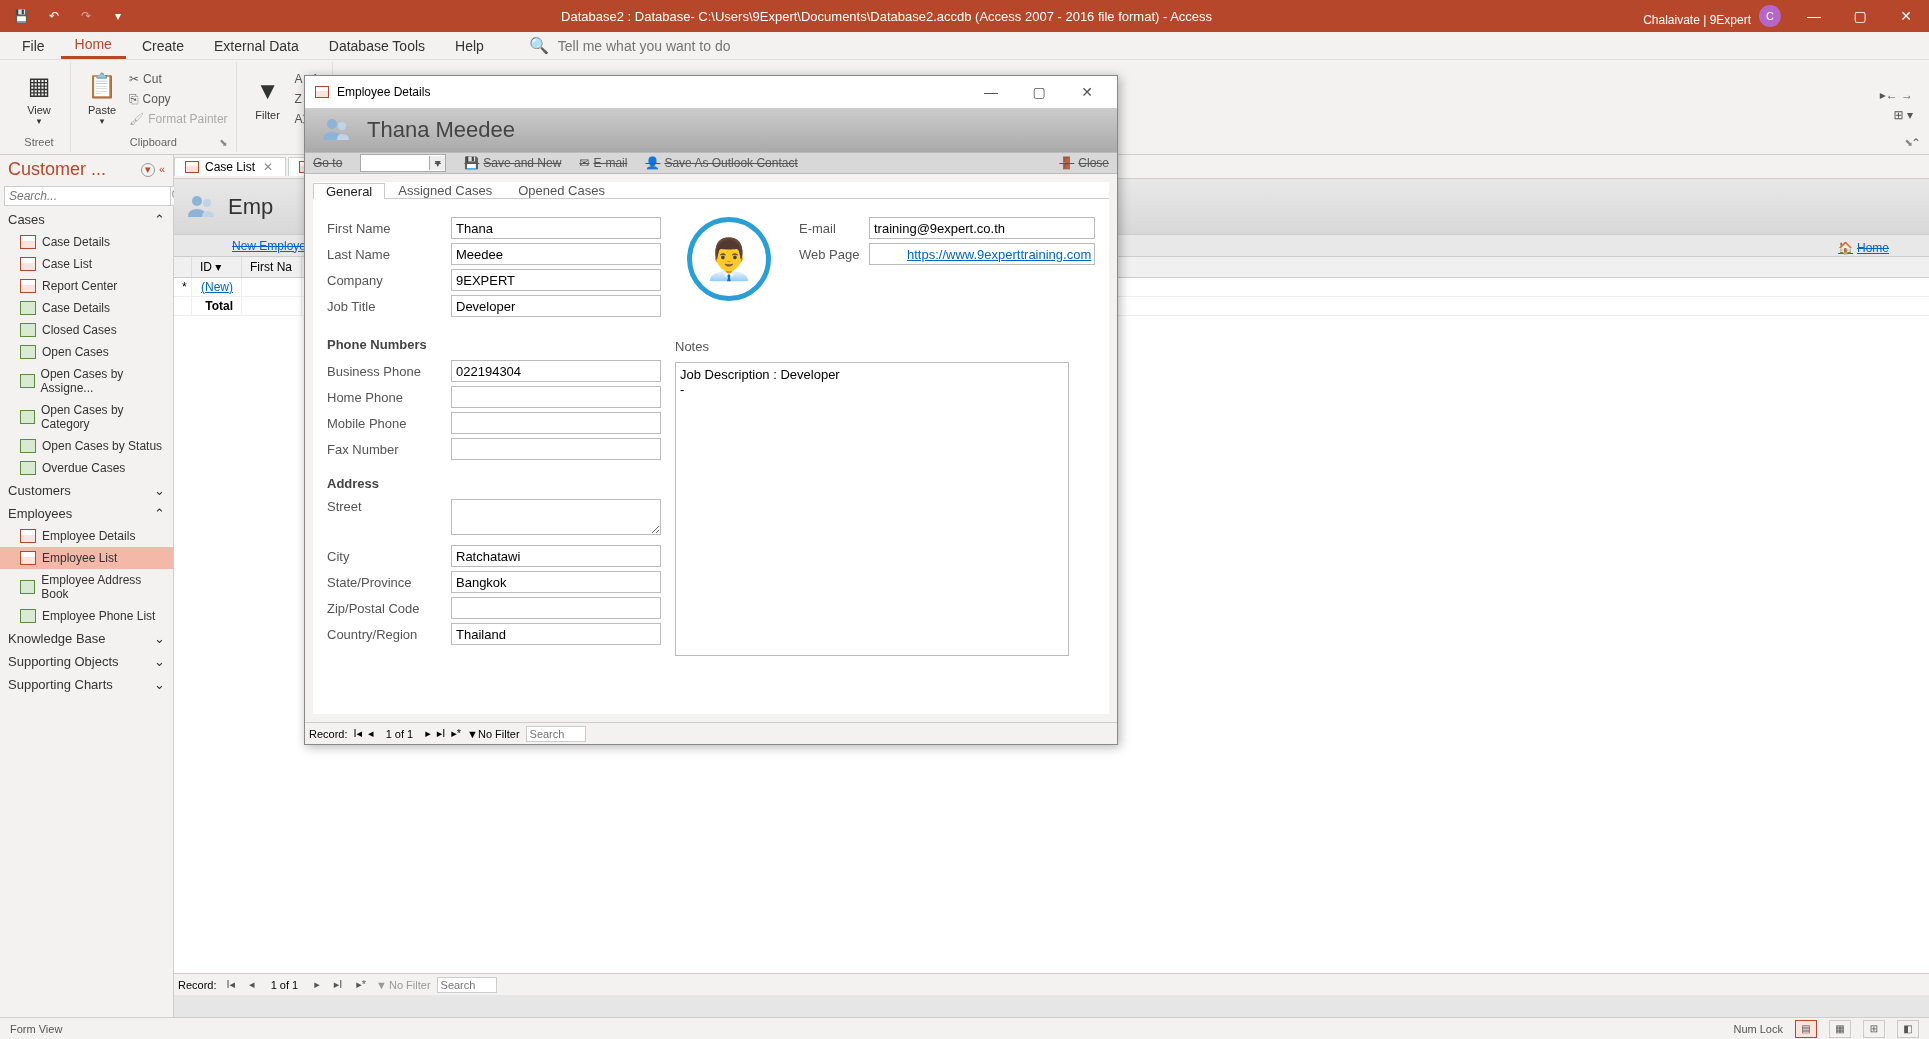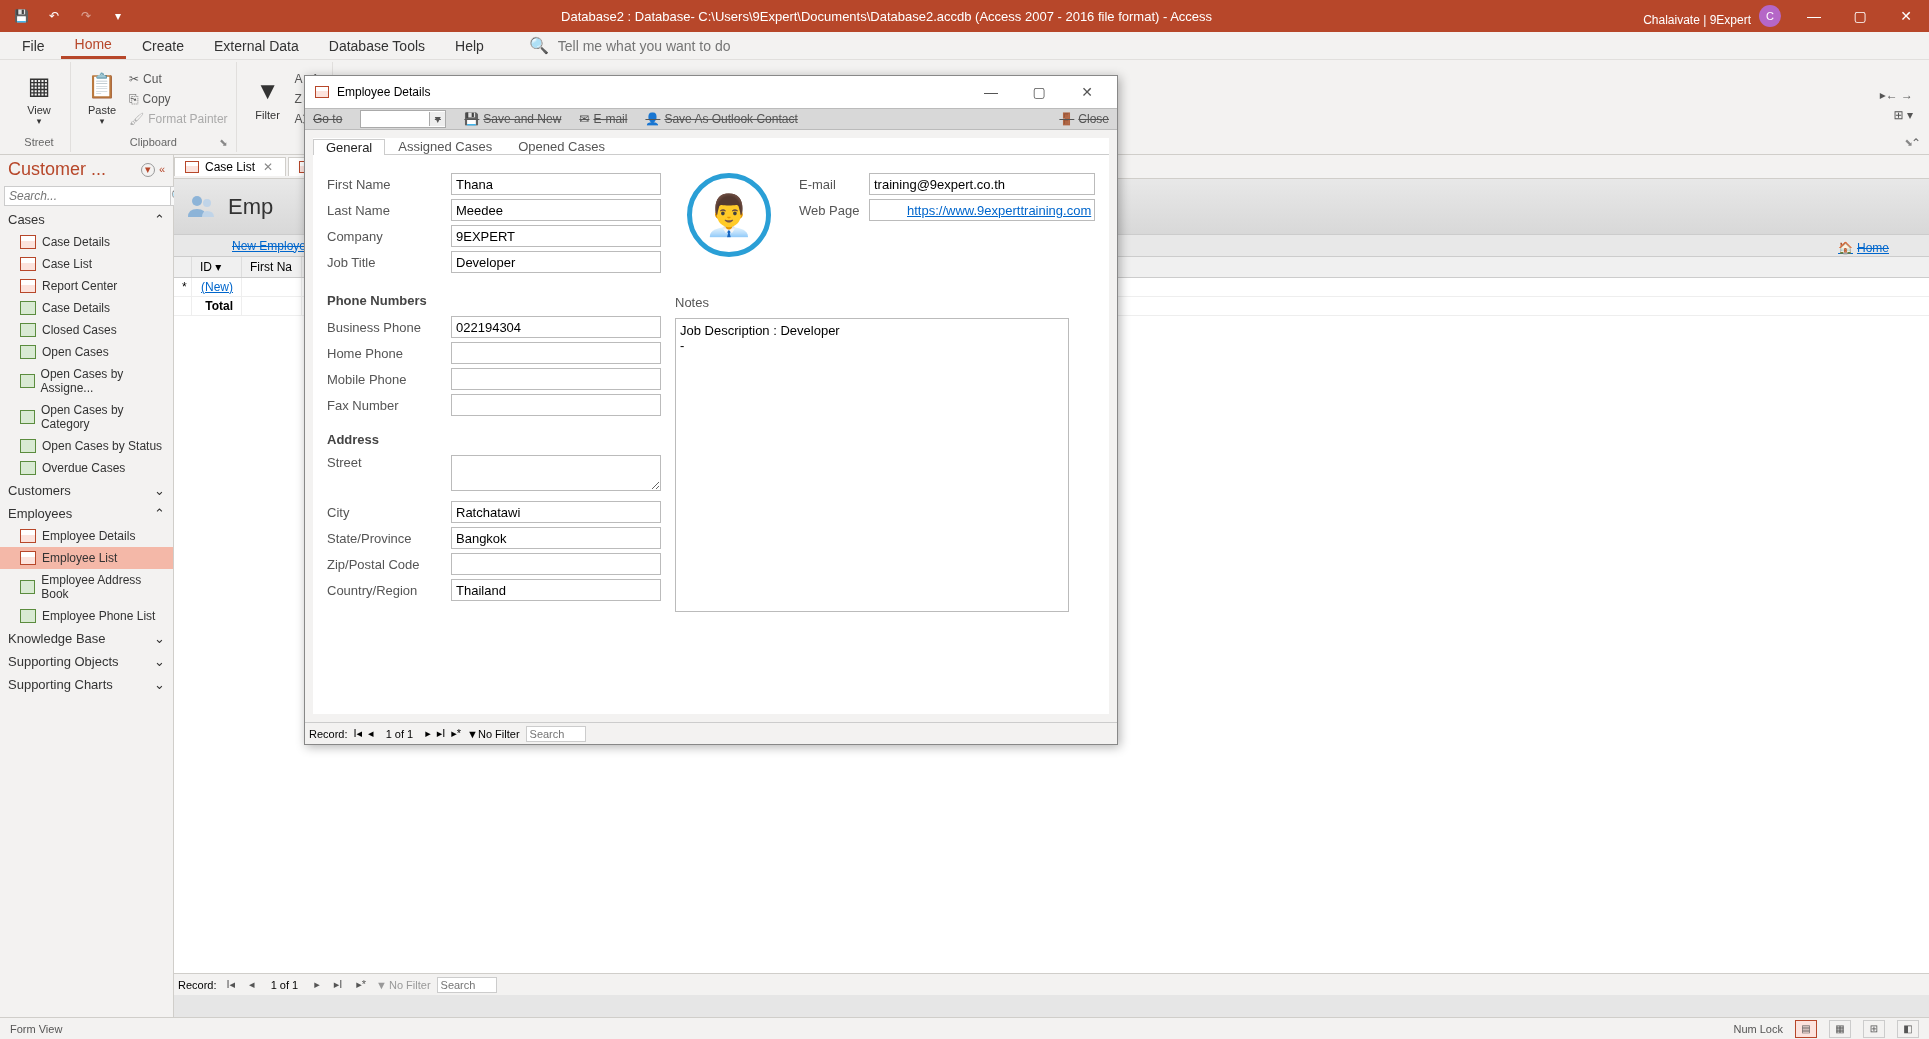--- a/index.html
+++ b/index.html
@@ -384,20 +384,29 @@
 
 <div class="popup">
   <div class="popup-titlebar">
     <span class="ni-ico ico-form" style="width:14px;height:12px;"></span>
     <span>Employee Details</span>
     <div class="spacer"></div>
     <div class="pctrl">—</div>
     <div class="pctrl">▢</div>
     <div class="pctrl">✕</div>
   </div>
+  <div class="popup-header">
+    <svg class="people" viewBox="0 0 32 32">
+        <circle cx="11" cy="10" r="5" fill="#8db4d8"></circle>
+        <circle cx="21" cy="12" r="4" fill="#c0d4e8"></circle>
+        <path d="M2 26 Q2 18 11 18 Q20 18 20 26 Z" fill="#8db4d8"></path>
+        <path d="M16 26 Q16 20 21 20 Q28 20 28 26 Z" fill="#c0d4e8"></path>
+      </svg>
+    <span class="name">Thana Meedee</span>
+  </div>
   <div class="popup-toolbar">
     <span class="tb-item">
         <span>Go to</span>
       </span>
     <span class="goto-combo">
         <span class="dd">▾</span>
       </span>
     <span class="tb-item">💾<span>Save and New</span></span>
     <span class="tb-item">✉<span>E-mail</span></span>
     <span class="tb-item">👤<span>Save As Outlook Contact</span></span>

